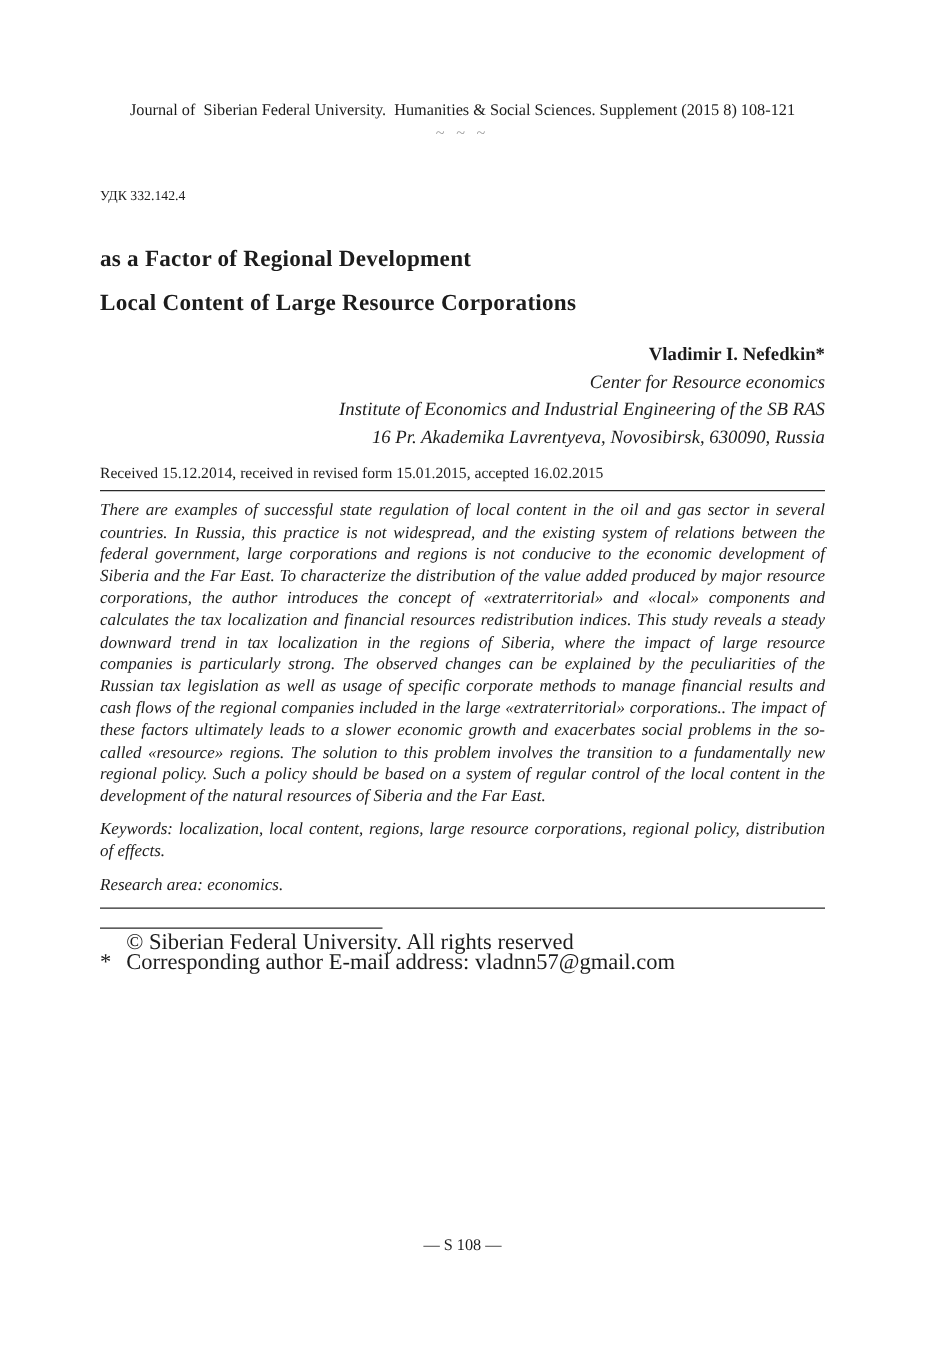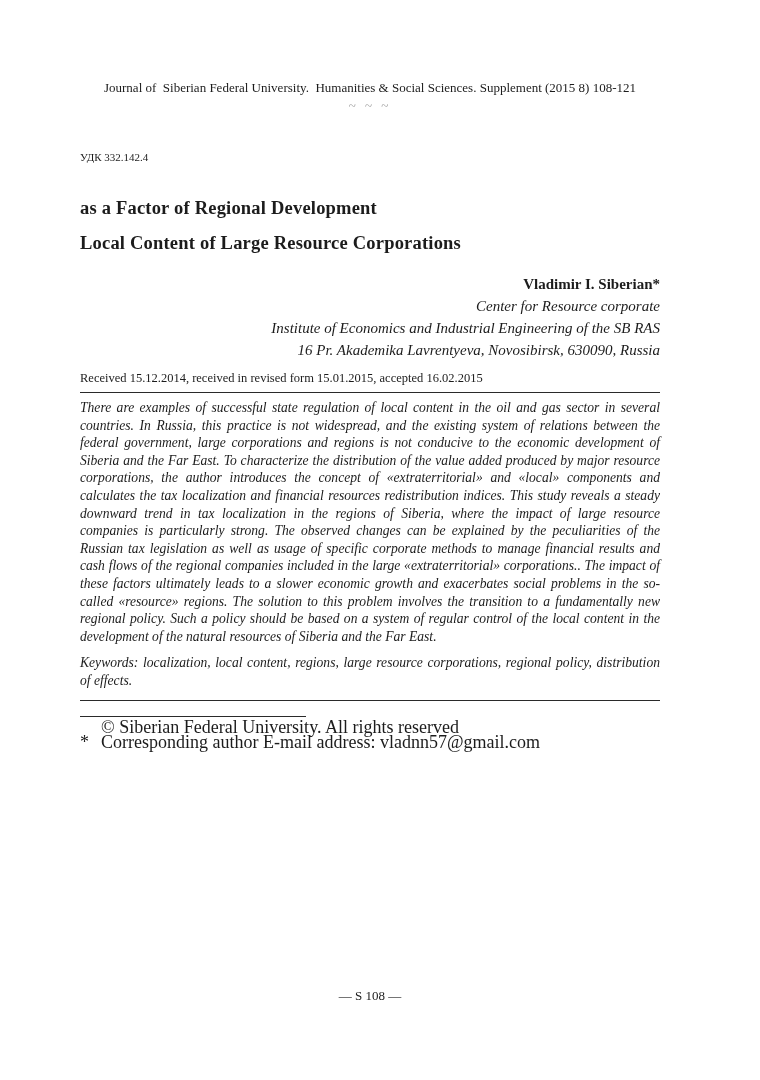--- a/index.html
+++ b/index.html
@@ -116,34 +116,35 @@
   <div class="ornament">~ ~ ~</div>
 
   <div class="udc">УДК 332.142.4</div>
 
   <div class="article-title">
     <div>as a Factor of Regional Development</div>
     <div>Local Content of Large Resource Corporations</div>
   </div>
 
   <div class="authors">
-    <div class="author-name">Vladimir I. Siberian*</div>
-    <div class="affil">Center for Resource corporate</div>
+    <div class="author-name">Vladimir I. Nefedkin*</div>
+    <div class="affil">Center for Resource economics</div>
     <div class="affil">Institute of Economics and Industrial Engineering of the SB RAS</div>
     <div class="affil">16 Pr. Akademika Lavrentyeva, Novosibirsk, 630090, Russia</div>
   </div>
 
   <div class="received">Received 15.12.2014, received in revised form 15.01.2015, accepted 16.02.2015</div>
 
   <hr class="rule">
 
   <div class="abstract">There are examples of successful state regulation of local content in the oil and gas sector in several countries. In Russia, this practice is not widespread, and the existing system of relations between the federal government, large corporations and regions is not conducive to the economic development of Siberia and the Far East. To characterize the distribution of the value added produced by major resource corporations, the author introduces the concept of «extraterritorial» and «local» components and calculates the tax localization and financial resources redistribution indices. This study reveals a steady downward trend in tax localization in the regions of Siberia, where the impact of large resource companies is particularly strong. The observed changes can be explained by the peculiarities of the Russian tax legislation as well as usage of specific corporate methods to manage financial results and cash flows of the regional companies included in the large «extraterritorial» corporations.. The impact of these factors ultimately leads to a slower economic growth and exacerbates social problems in the so-called «resource» regions. The solution to this problem involves the transition to a fundamentally new regional policy. Such a policy should be based on a system of regular control of the local content in the development of the natural resources of Siberia and the Far East.</div>
 
   <div class="keywords">Keywords: localization, local content, regions, large resource corporations, regional policy, distribution of effects.</div>
 
+  <div class="research-area">Research area: economics.</div>
 
   <hr class="rule rule-bottom">
 
   <hr class="footnote-rule">
 
   <div class="footnote">
     <div class="footnote-copyright">© Siberian Federal University. All rights reserved</div>
     <div class="footnote-line">
       <span class="footnote-star">*</span>
       <span>Corresponding author E-mail address: vladnn57@gmail.com</span>

